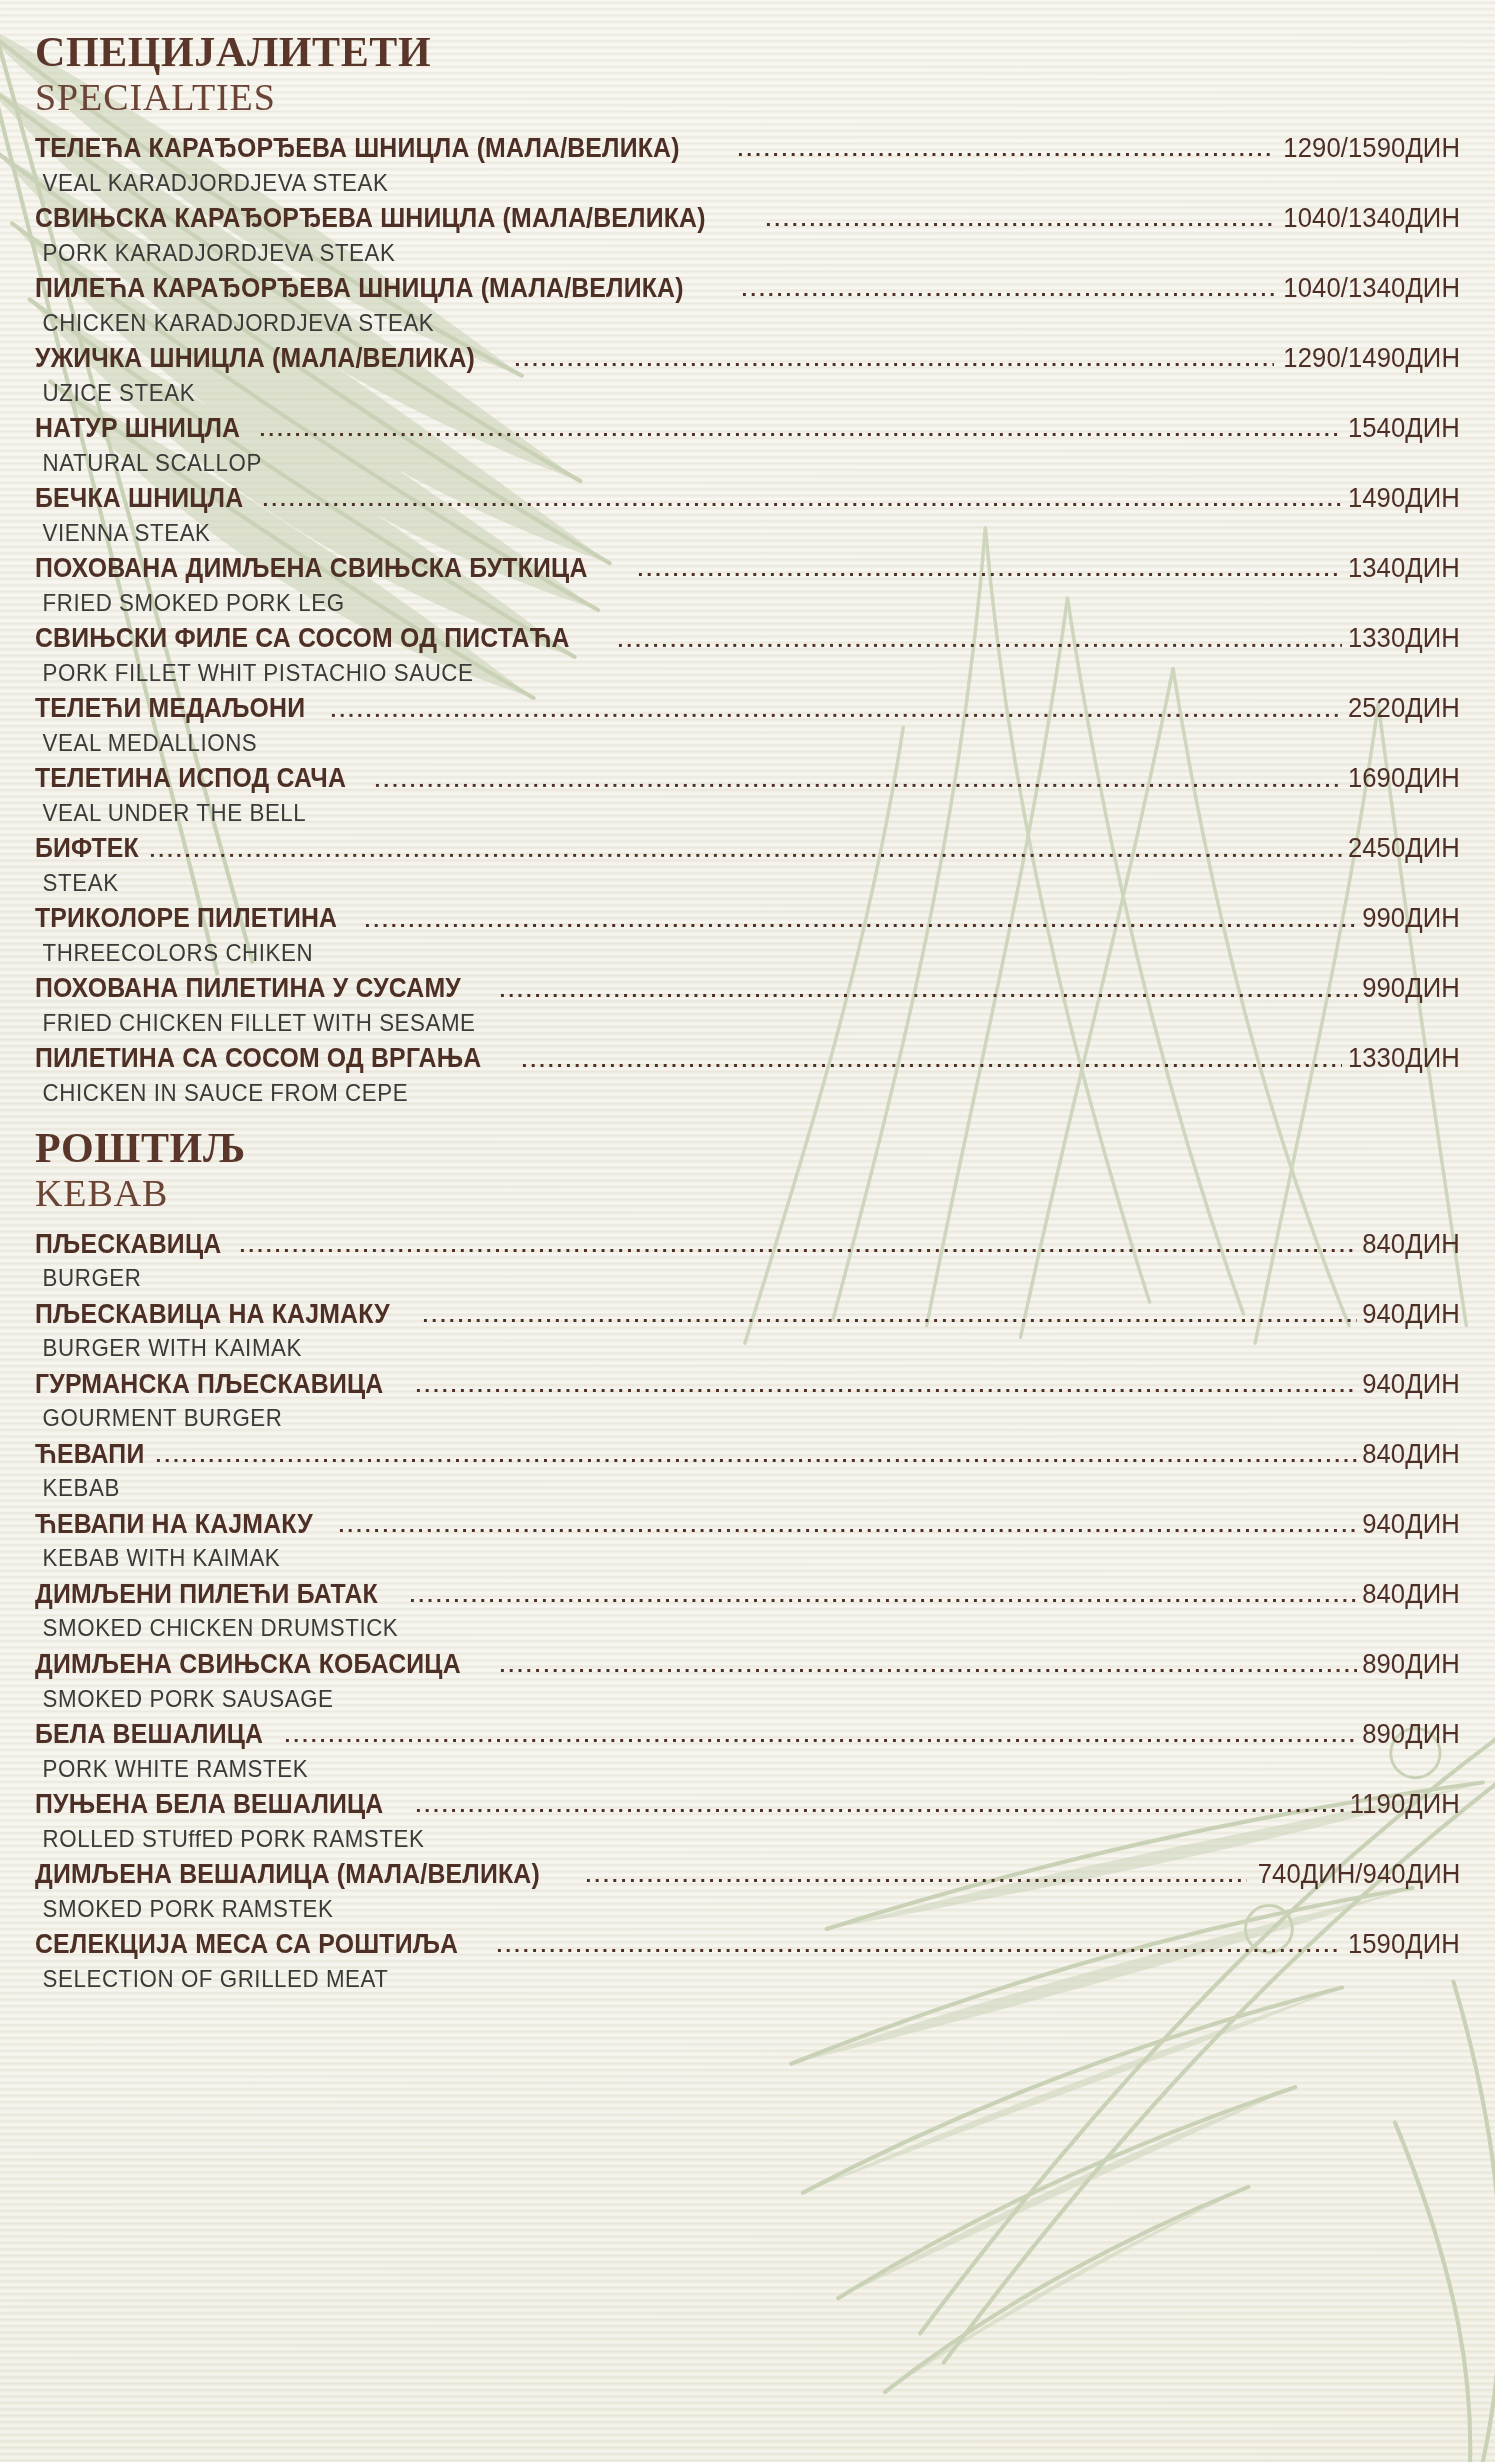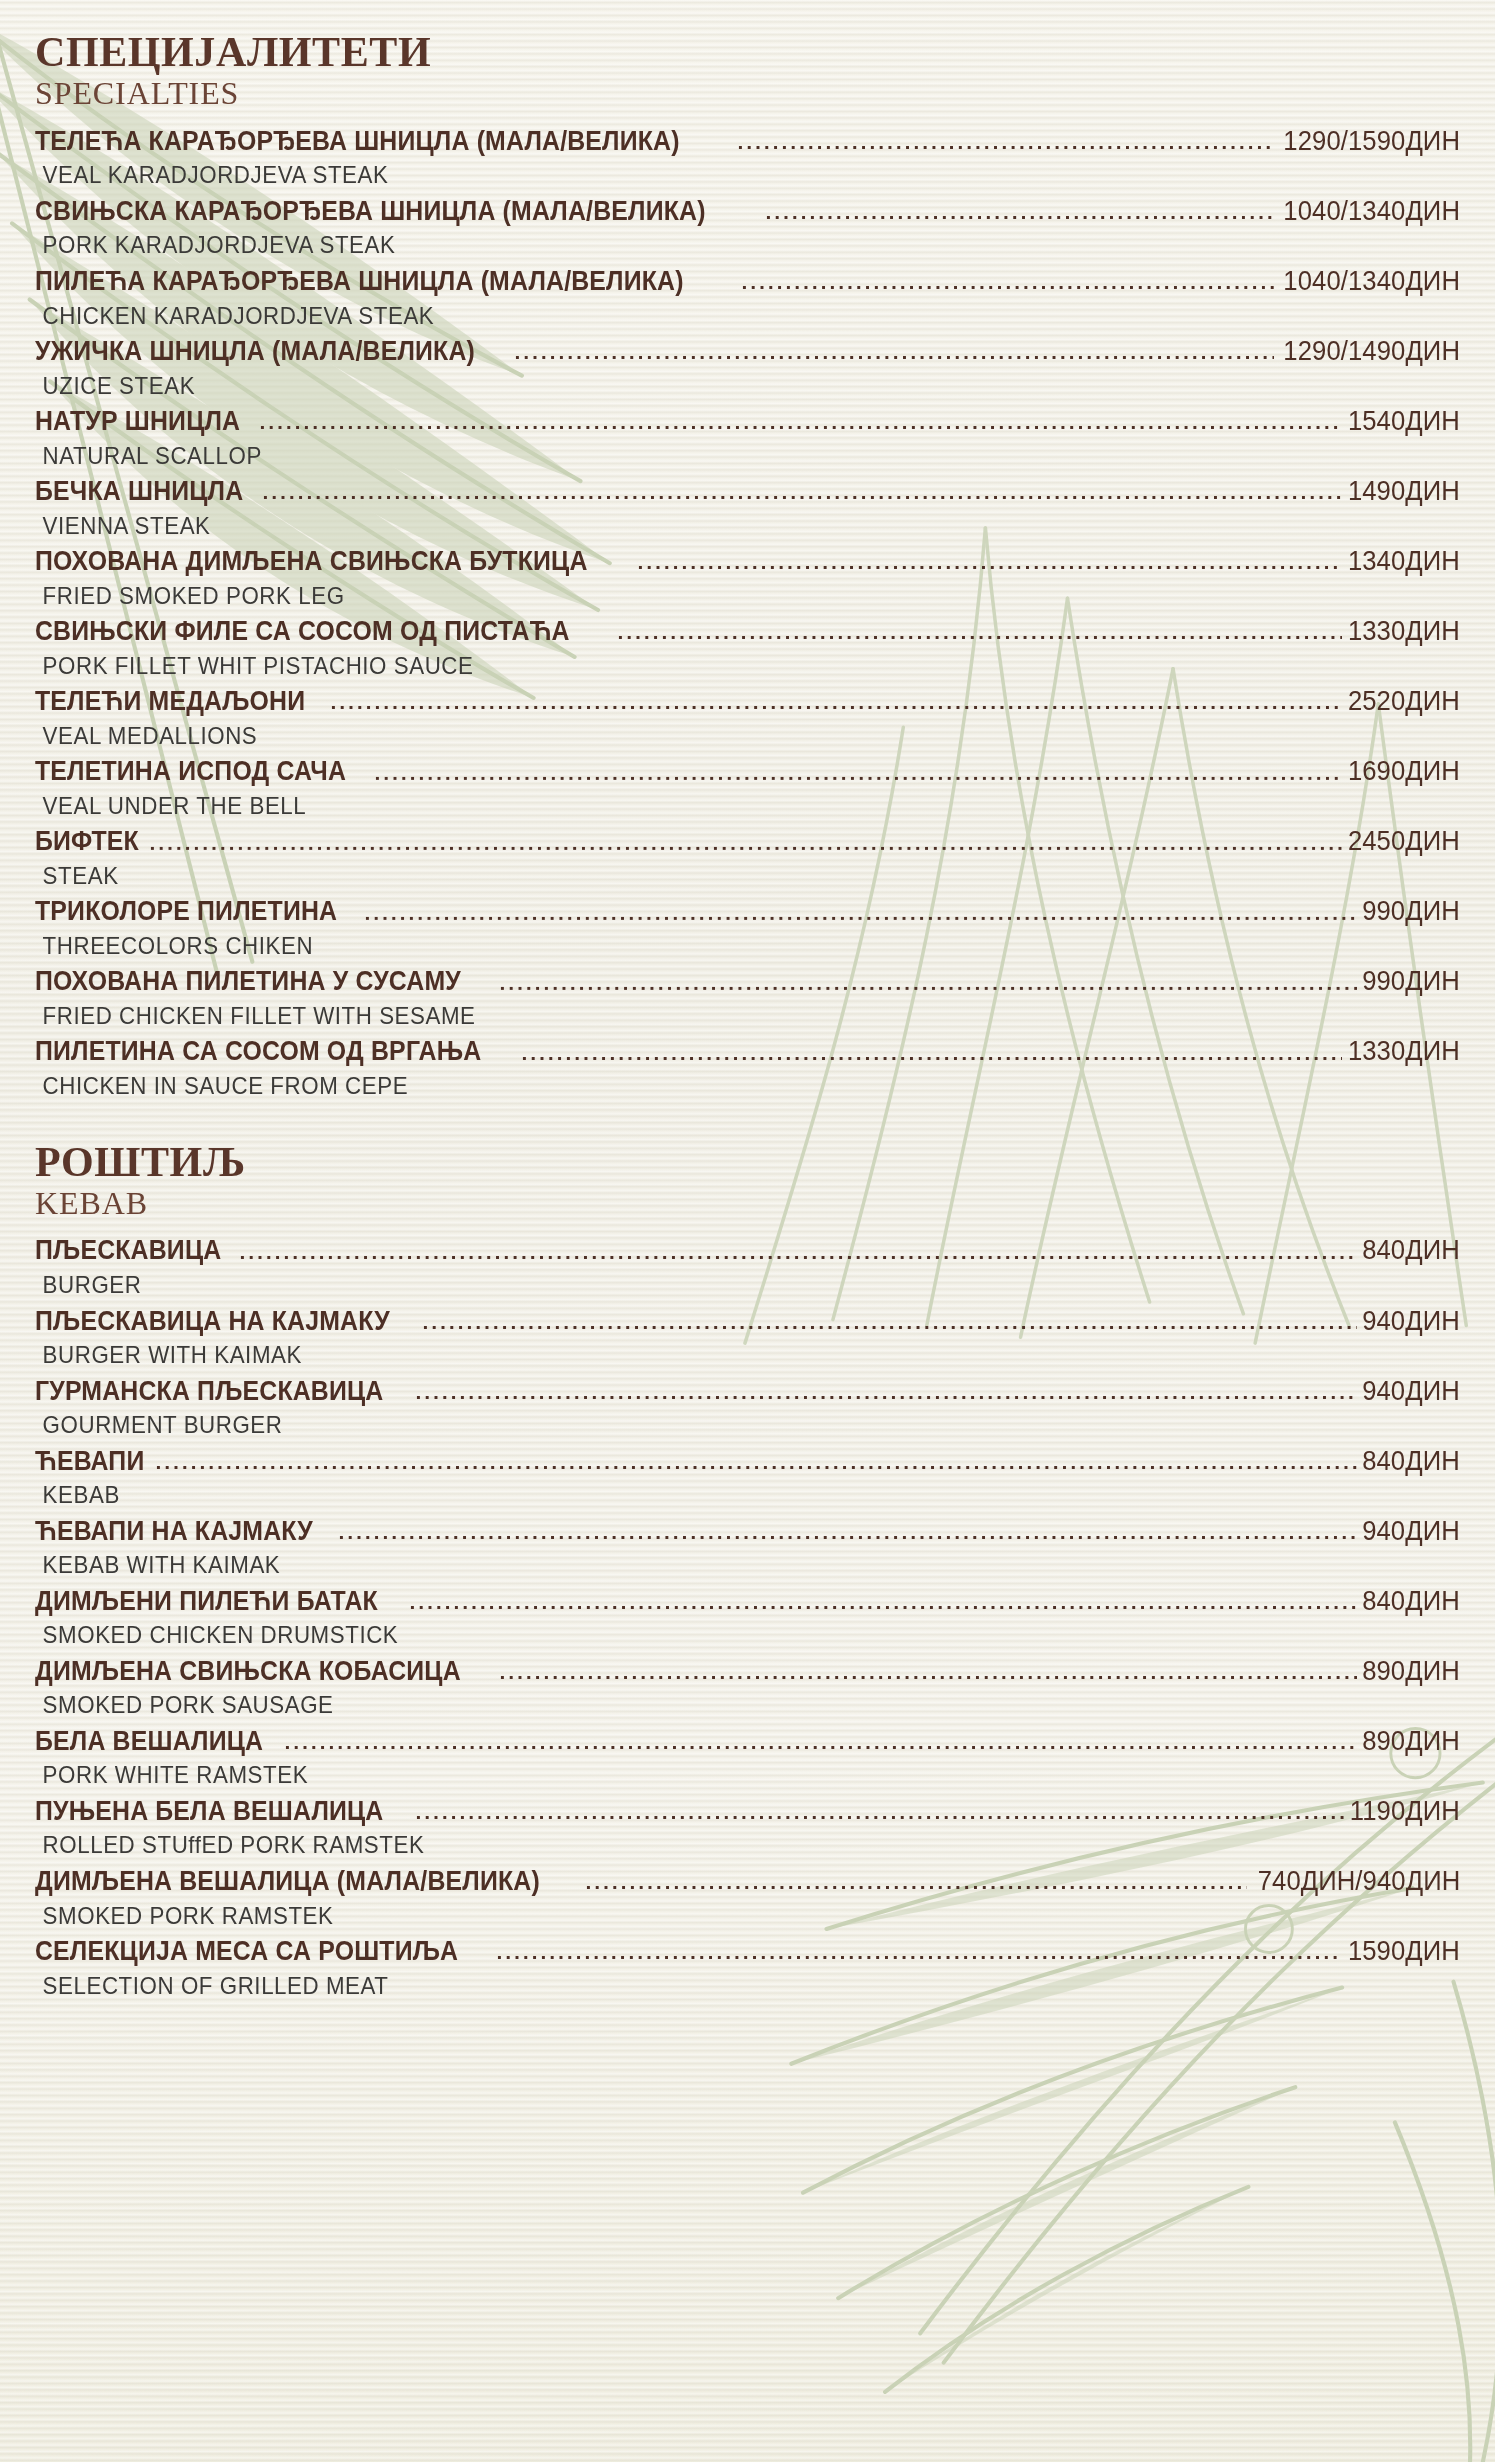--- a/index.html
+++ b/index.html
@@ -31,34 +31,34 @@
   }
   #watermark-layer svg{ position:absolute; }
 
   
   #menu{
     position:relative; z-index:2;
     padding:32px 35px 0 35px;
   }
 
   .section{ }
-  .section + .section{ margin-top:39px; }
+  .section + .section{ margin-top:18px; }
 
   .section-title{
     font-family:Liberation Serif, serif;
     font-weight:700;
     font-size:42px;
     line-height:0.98;
     letter-spacing:0.6px;
     color:#5a362a;
   }
   .section-subtitle{
     font-family:"Liberation Serif", serif;
     font-weight:400;
-    font-size:32px;
+    font-size:38px;
     line-height:1.18;
     letter-spacing:0.9px;
     color:#6b4436;
     margin-top:2.3px;
   }
 
   .items{ margin-top:10.6px; }
 
   .item{ margin-bottom:1.8px; }
 

